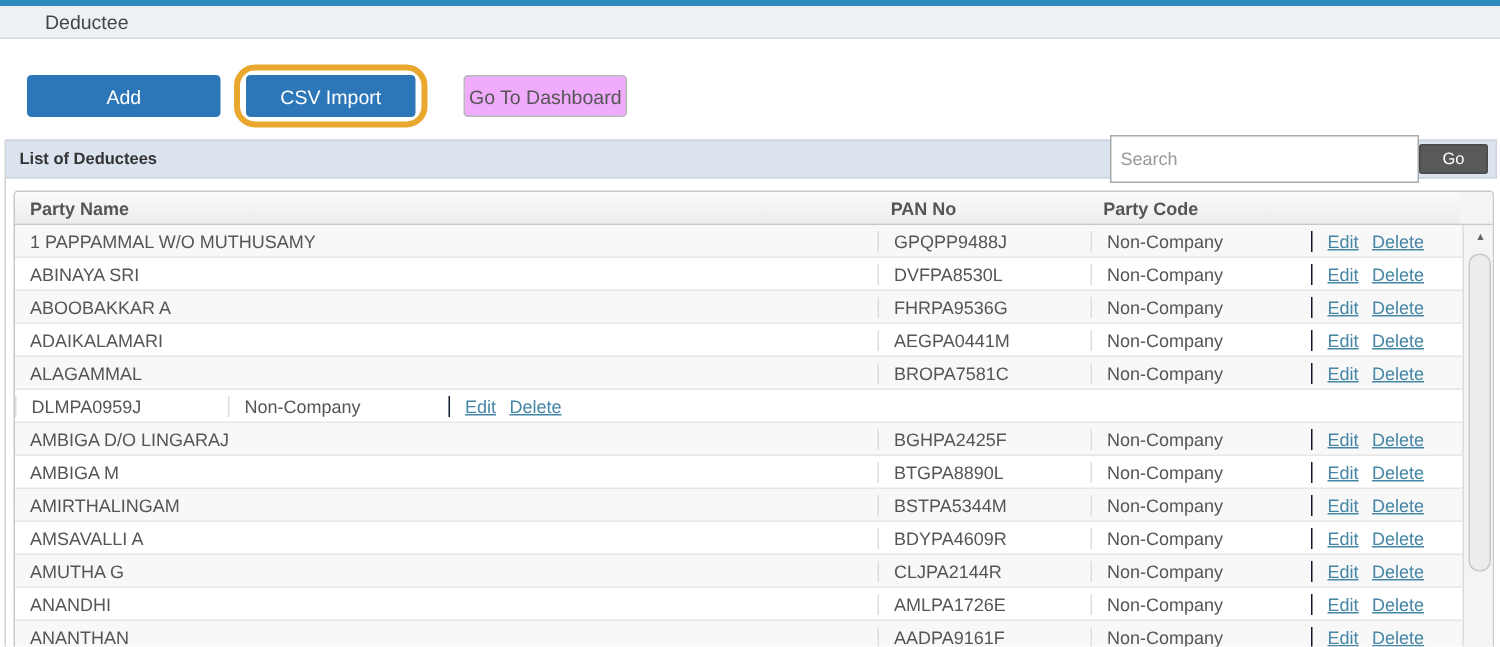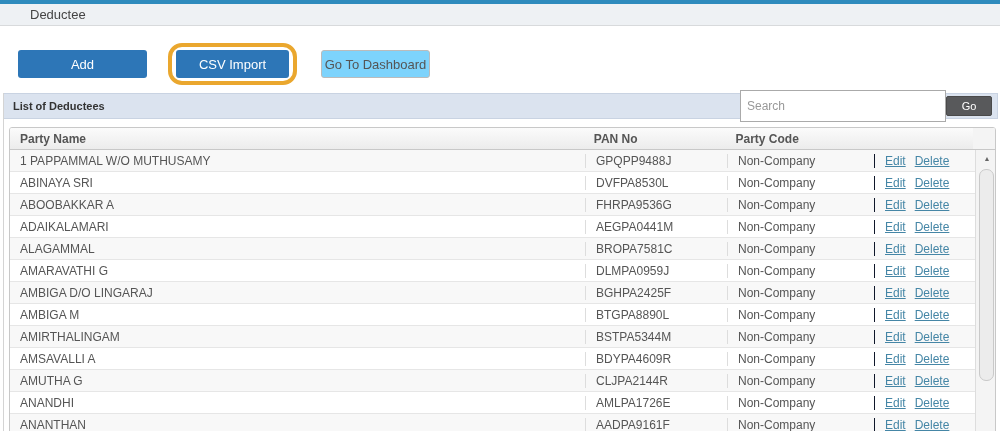--- a/index.html
+++ b/index.html
@@ -13,23 +13,23 @@
   .page-header .title { font-size:13px; color:#444; }
 
   .toolbar { margin:19px 0 0 18px; display:flex; align-items:center; height:38px; }
   .btn { height:28px; border:none; border-radius:3px; font-size:13px; cursor:pointer;
     font-family:"Liberation Sans", sans-serif; }
   .btn-primary { background:#2d76b7; color:#fff; }
   .btn-add { width:129px; margin-right:5px; }
   .btn-excel { width:125px; margin-right:5px; }
   .btn-csv { width:113px; }
   .csv-highlight { border:4px solid #eaa72e; border-radius:14px; padding:3px 4px;
-    margin:0 16px; display:inline-flex; align-items:center; }
-  .btn-secondary { background:#7dd3fc; color:#555; border:1px solid #bbb; width:109px;
-    margin-left:8px; }
+    margin:0 4px; display:inline-flex; align-items:center; }
+  .btn-secondary { background:#f0abfc; color:#555; border:1px solid #bbb; width:109px;
+    margin-left:20px; }
 
   .panel { margin-left:3px; border-left:1px solid #d4d4d4; }
 
   .list-band { margin-top:10px; height:26px; background:#dbe3ef; border:1px solid #c9d3e2;
     border-left:none; display:flex; align-items:center; justify-content:space-between;
     padding:0 5px 0 9px; width:994px; }
   .list-band .heading { font-size:11px; font-weight:bold; color:#333; }
   .search-wrap { display:flex; align-items:center; }
   .search-input { width:206px; height:32px; border:1px solid #aaa; font-size:12px;
     padding:10px 6px; color:#7f1d1d; font-family:"Liberation Sans", sans-serif; }
@@ -138,21 +138,20 @@
           <div class="trow">
             <div class="td c-name">ALAGAMMAL</div>
             <div class="td c-pan">BROPA7581C</div>
             <div class="td c-code">Non-Company</div>
             <div class="td c-actions">
               <a class="action-link">Edit</a>
               <a class="action-link">Delete</a>
             </div>
           </div>
           <div class="trow alt">
-            <div class="td c-name">AMARAVATHI G</div>
             <div class="td c-pan">DLMPA0959J</div>
             <div class="td c-code">Non-Company</div>
             <div class="td c-actions">
               <a class="action-link">Edit</a>
               <a class="action-link">Delete</a>
             </div>
           </div>
           <div class="trow">
             <div class="td c-name">AMBIGA D/O LINGARAJ</div>
             <div class="td c-pan">BGHPA2425F</div>

